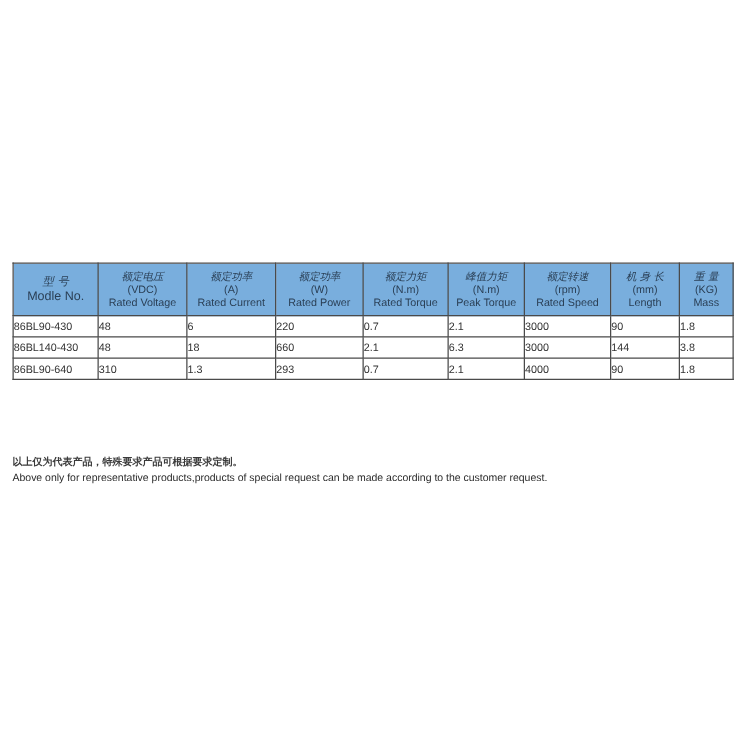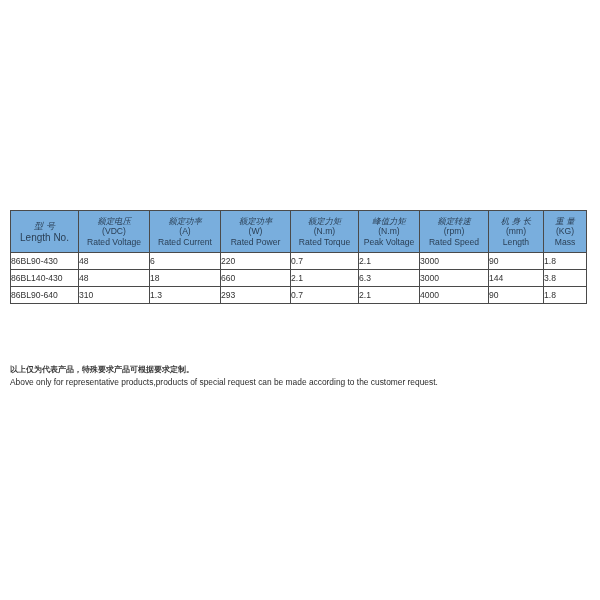--- a/index.html
+++ b/index.html
@@ -90,21 +90,21 @@
       <col style="width:68px">
       <col style="width:61px">
       <col style="width:69px">
       <col style="width:55px">
       <col style="width:43px">
     </colgroup>
     <thead>
       <tr>
         <th class="model">
           <span class="cn">型 号</span>
-          <span class="en">Length No.</span>
+          <span class="en">Modle No.</span>
         </th>
         <th>
           <span class="cn">额定电压</span>
           <span class="unit">(VDC)</span>
           <span class="en">Rated Voltage</span>
         </th>
         <th>
           <span class="cn">额定功率</span>
           <span class="unit">(A)</span>
           <span class="en">Rated Current</span>
@@ -115,21 +115,21 @@
           <span class="en">Rated Power</span>
         </th>
         <th>
           <span class="cn">额定力矩</span>
           <span class="unit">(N.m)</span>
           <span class="en">Rated Torque</span>
         </th>
         <th>
           <span class="cn">峰值力矩</span>
           <span class="unit">(N.m)</span>
-          <span class="en">Peak Voltage</span>
+          <span class="en">Peak Torque</span>
         </th>
         <th>
           <span class="cn">额定转速</span>
           <span class="unit">(rpm)</span>
           <span class="en">Rated Speed</span>
         </th>
         <th>
           <span class="cn">机 身 长</span>
           <span class="unit">(mm)</span>
           <span class="en">Length</span>

